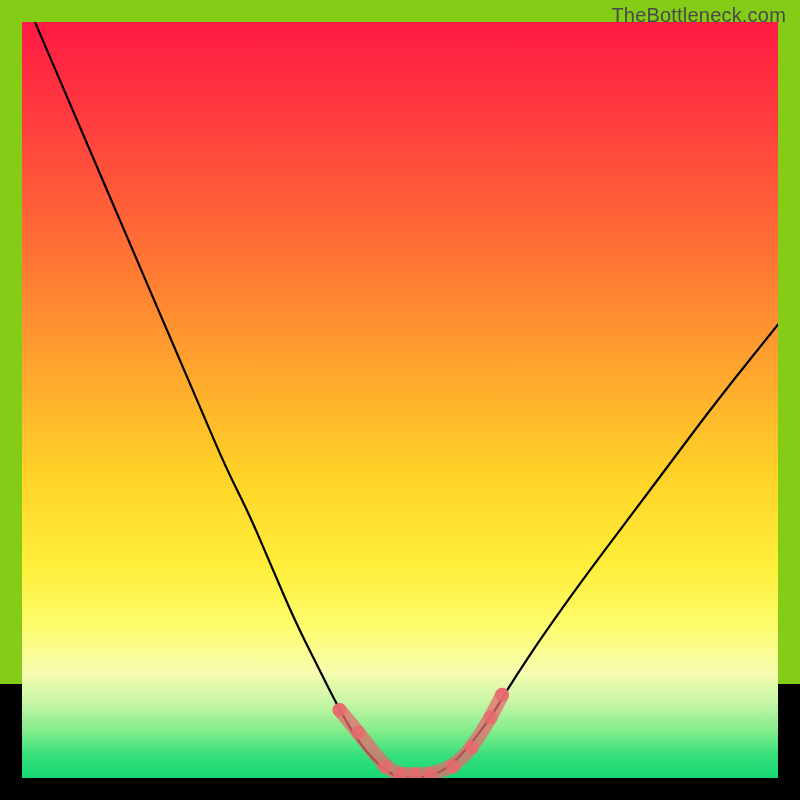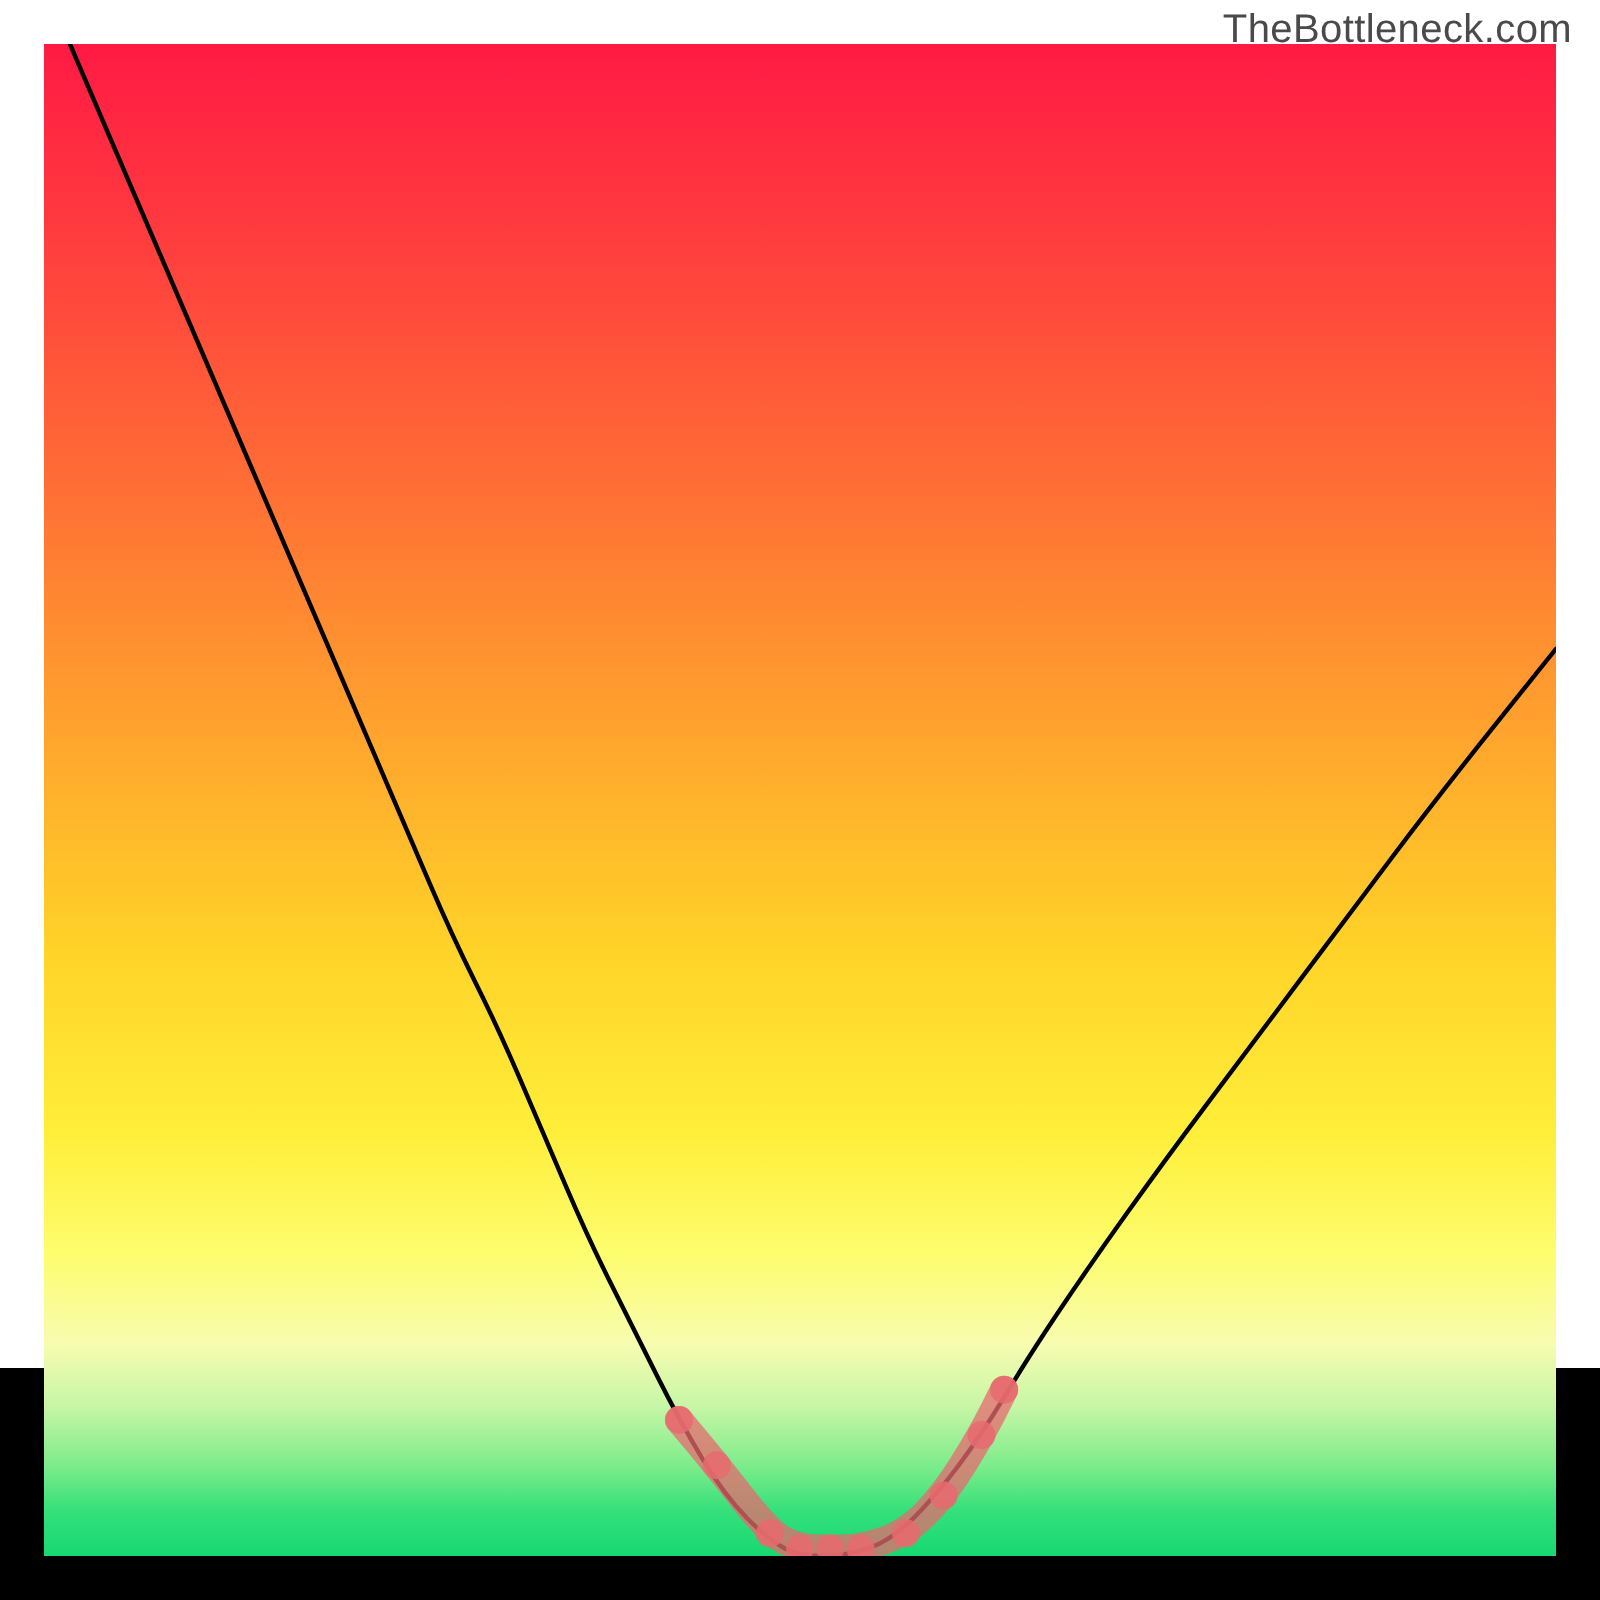--- a/index.html
+++ b/index.html
@@ -8,21 +8,21 @@
     width: 800px;
     height: 800px;
     background: #000;
     font-family: Arial, Helvetica, sans-serif;
     overflow: hidden;
   }
   .frame {
     position: relative;
     width: 800px;
     height: 684px;
-    background: #ffffff;
+    background: #84cc16;
   }
   .plot-area {
     position: absolute;
     left: 22px;
     top: 22px;
     width: 756px;
     height: 756px;
     
     background: linear-gradient(
       to bottom,

